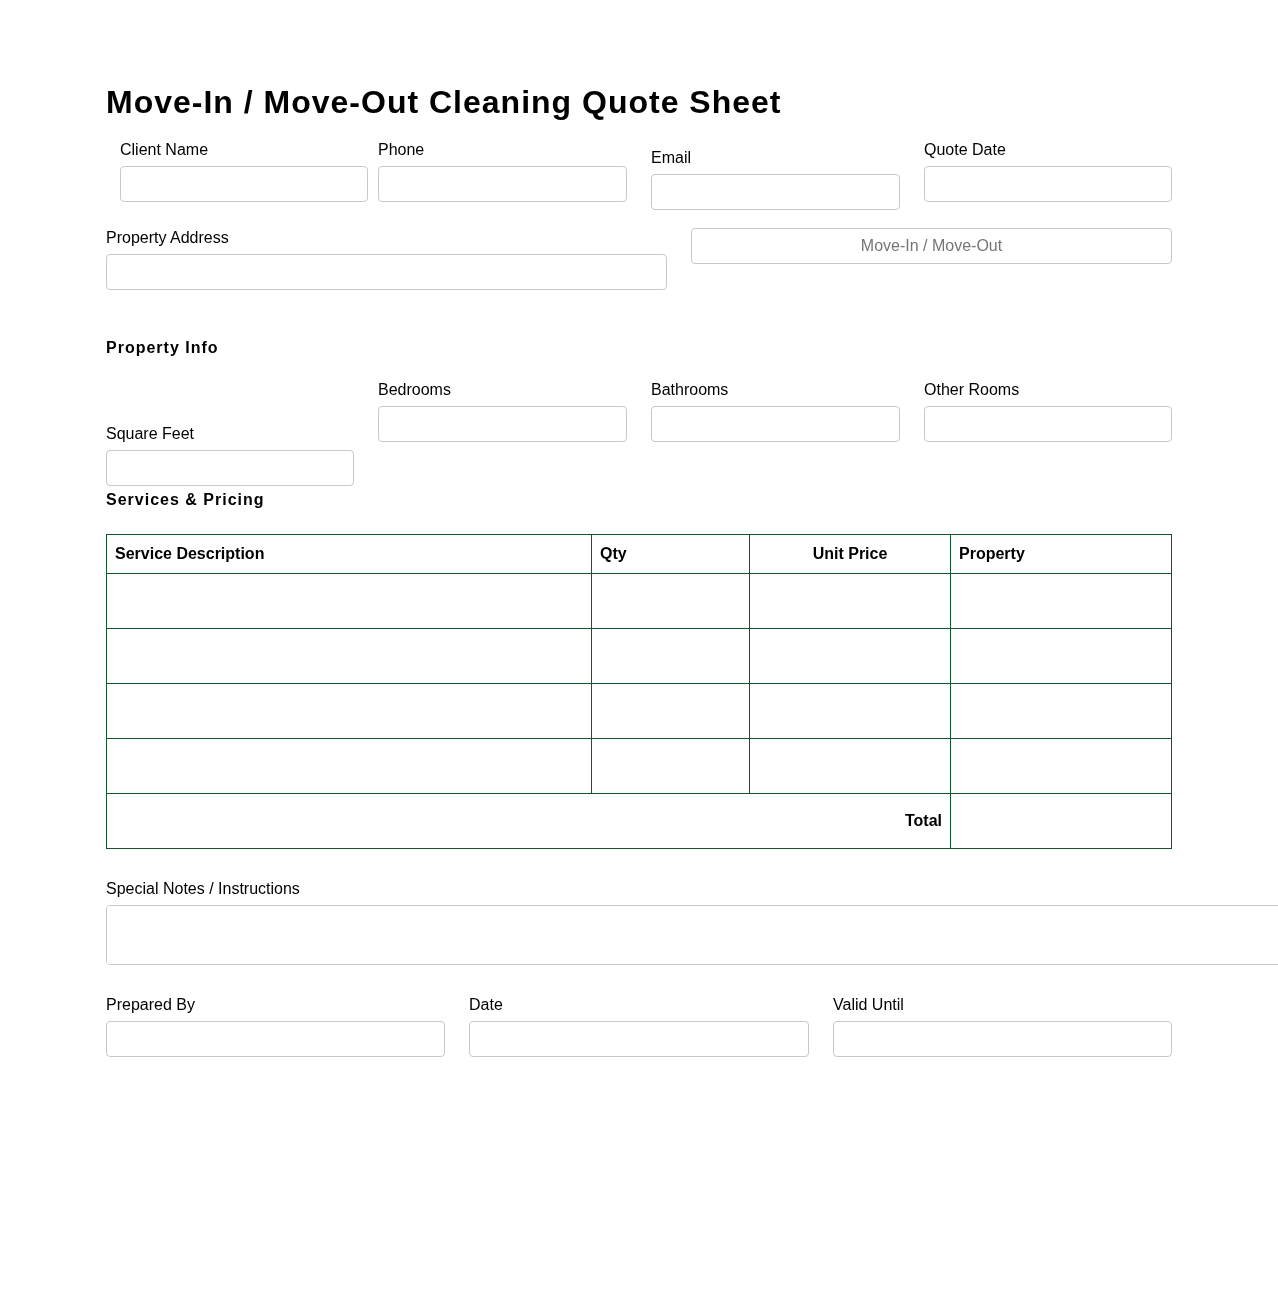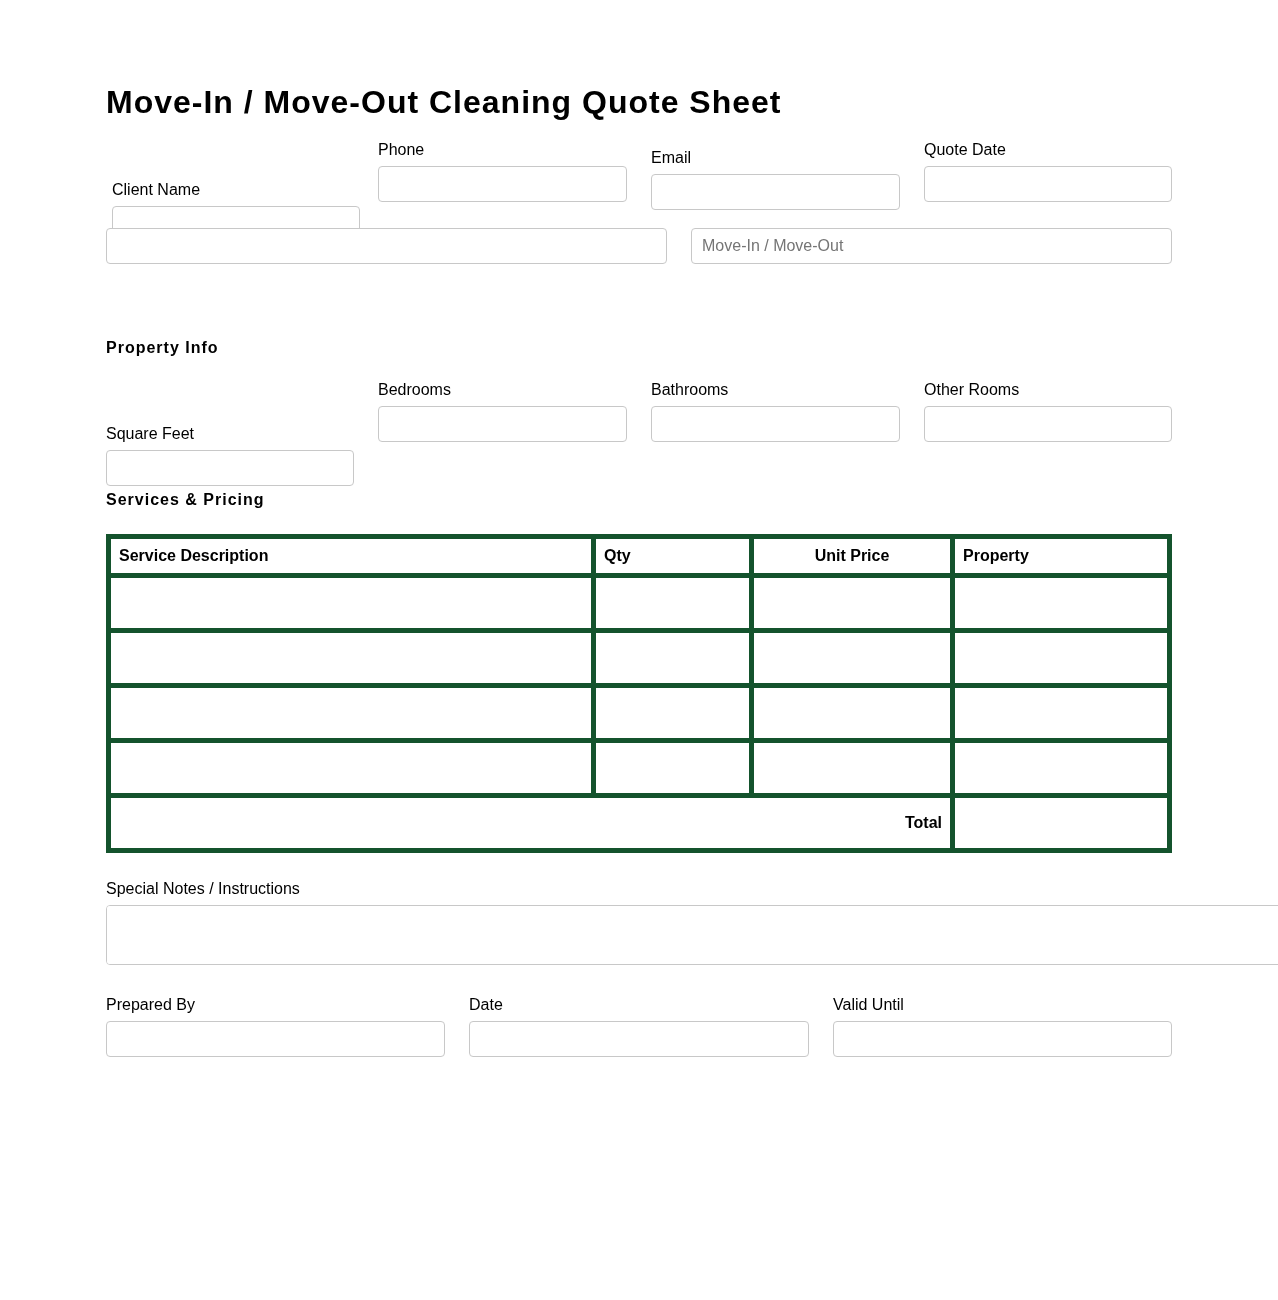--- a/index.html
+++ b/index.html
@@ -24,56 +24,57 @@
     .field { position: absolute; }
     .field label {
       display: block; font-size: 16px; line-height: 20px; height: 20px;
       margin-bottom: 6px;
     }
     .field .input {
       display: block; width: 100%; height: 36px;
       border: 1px solid #c8c8c8; border-radius: 4px;
       background: #fff; padding: 16px 10px;
       font-family: "Liberation Sans", sans-serif; font-size: 16px;
-      line-height: 34px; color: #c2410c;
+      line-height: 34px; color: #c2410c; text-align: center;
     }
     .field textarea.input { height: 60px; resize: none; }
     table {
       position: absolute; top: 534px; left: 0; width: 1066px;
       border-collapse: collapse;
     }
-    th, td { border: 5px solid #14532d; font-size: 16px; padding: 0 8px; }
+    th, td { border: 1px solid #14532d; font-size: 16px; padding: 0 8px; }
     th { height: 39px; text-align: left; font-weight: bold; }
     td { height: 55px; }
     td.total-label { text-align: right; font-weight: bold; padding-right: 8px; }
   </style>
 </head>
 <body>
 
 <div class="page">
   <h1>Move-In / Move-Out Cleaning Quote Sheet</h1>
 
-  <div class="field" style="top:140px; left:6px; width:248px;margin-top:40px;">
+  <div class="field" style="top:140px; left:14px; width:248px;">
     <label>Client Name</label>
     <input class="input" style="">
   </div>
   <div class="field" style="top:140px; left:272px; width:249px;">
     <label>Phone</label>
     <input class="input" style="">
   </div>
   <div class="field" style="top:148px; left:545px; width:249px;">
     <label>Email</label>
     <input class="input" style="">
   </div>
   <div class="field" style="top:140px; left:818px; width:248px;">
     <label>Quote Date</label>
     <input class="input" style="">
   </div>
 
   <div class="field" style="top:228px; left:0; width:561px;">
+    <label>Property Address</label>
     <input class="input" style="">
   </div>
   <div class="field" style="top:228px; left:585px; width:481px;">
     <input class="input" placeholder="Move-In / Move-Out" style="">
   </div>
 
   <h2 style="top:333px;">Property Info</h2>
 
   <div class="field" style="top:380px; left:0; width:248px;margin-top:44px;">
     <label>Square Feet</label>

